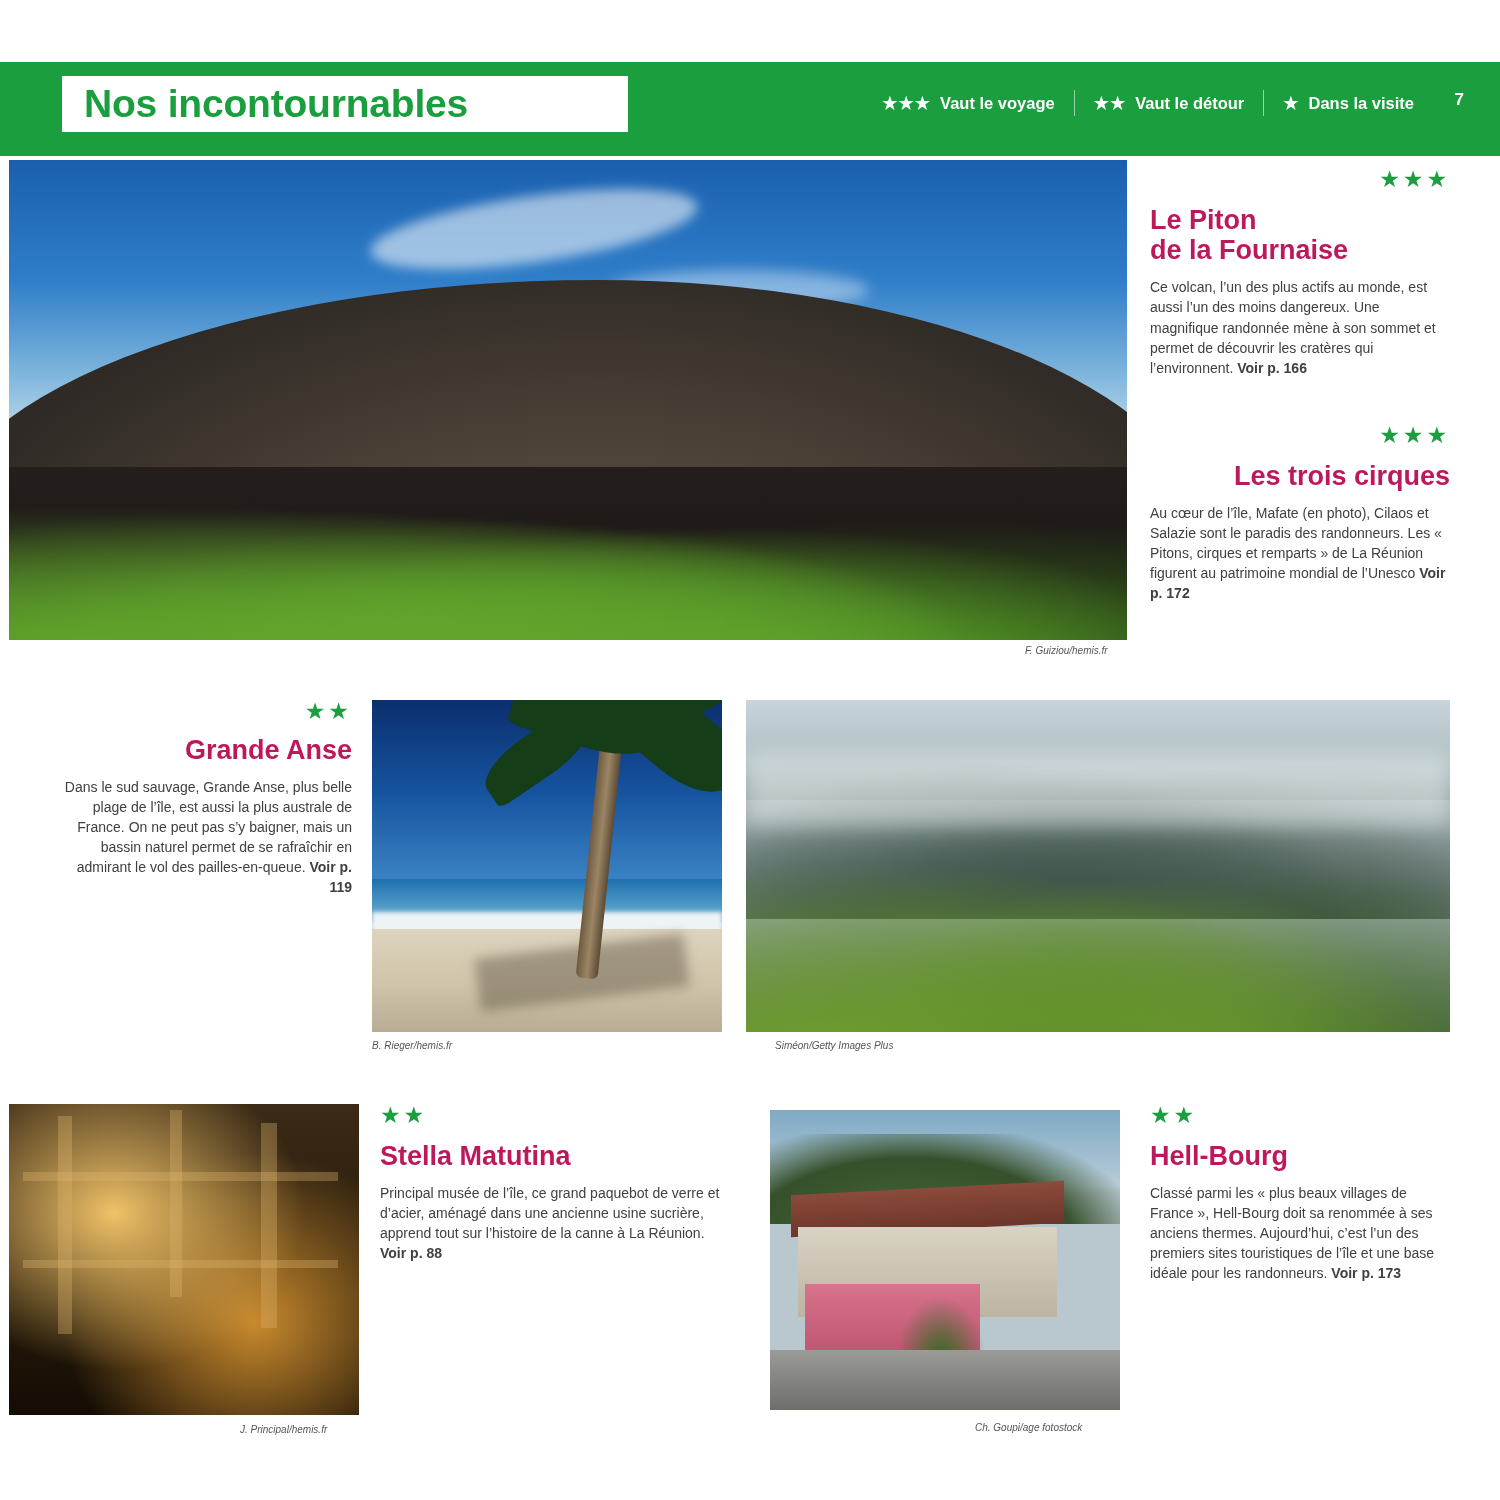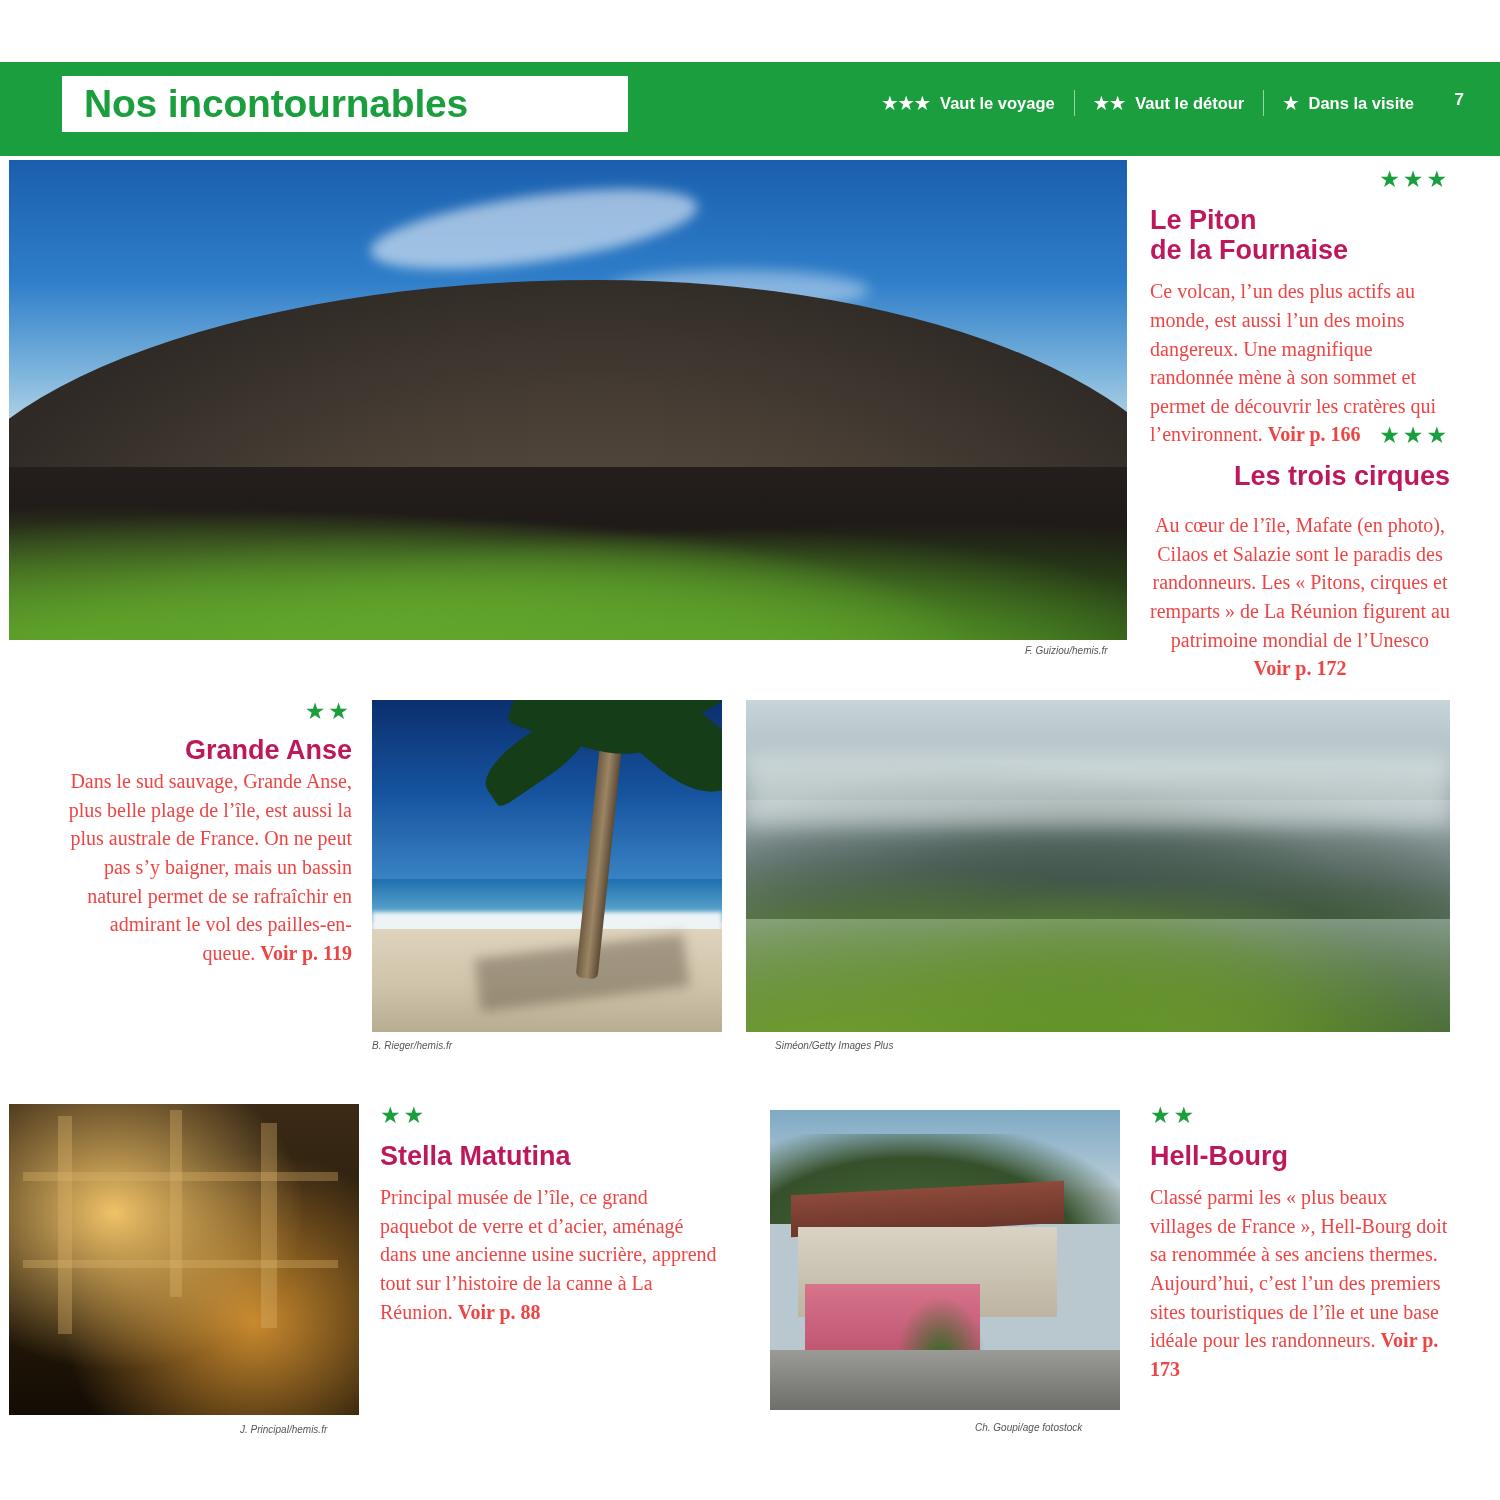--- a/index.html
+++ b/index.html
@@ -70,24 +70,23 @@
     letter-spacing: 3px;
     line-height: 1;
   }
   .entry-title {
     font-size: 27px;
     font-weight: bold;
     color: #be185d;
     line-height: 1.12;
   }
   .entry-body {
-    font-size: 20px;
-    color: #ef4444;
+    font-size: 14px;
+    color: #404040;
     line-height: 1.43;
-    font-family: Liberation Serif, serif;
   }
   .entry-body b { font-weight: bold; }
   .credit {
     font-size: 10px;
     font-style: italic;
     color: #55555a;
   }
   .photo {
     position: absolute;
     overflow: hidden;
@@ -132,28 +131,28 @@
       radial-gradient(ellipse at 82% 112%, #3f7a1e 0%, rgba(63,122,30,0) 55%);
   }
   .credit-volcano { position: absolute; left: 1025px; top: 645px; }
 
   .block-piton { position: absolute; left: 1150px; top: 168px; width: 300px; text-align: right; }
   .block-piton .entry-title { margin-top: 14px; }
   .block-piton .entry-body { margin-top: 12px; text-align: left; }
 
   .block-cirques { position: absolute; left: 1150px; top: 424px; width: 300px; text-align: right; }
   .block-cirques .entry-title { margin-top: 14px; }
-  .block-cirques .entry-body { margin-top: 20px; text-align: center; }
+  .block-cirques .entry-body { margin-top: 12px; text-align: left; }
 
   
   .block-anse {
     position: absolute; left: 60px; top: 700px; width: 292px; text-align: right;
   }
   .block-anse .entry-title { margin-top: 12px; }
-  .block-anse .entry-body { margin-top: 2px; }
+  .block-anse .entry-body { margin-top: 12px; }
 
   .photo-beach { left: 372px; top: 700px; width: 350px; height: 332px; }
   .beach-sky {
     position: absolute; left:0; top:0; width:100%; height:56%;
     background: linear-gradient(#0b2f6e 0%, #16539f 50%, #3d86c6 100%);
   }
   .beach-sea {
     position: absolute; left:0; top:54%; width:100%; height:13%;
     background: linear-gradient(#1d6fae, #6fb3d6);
   }

